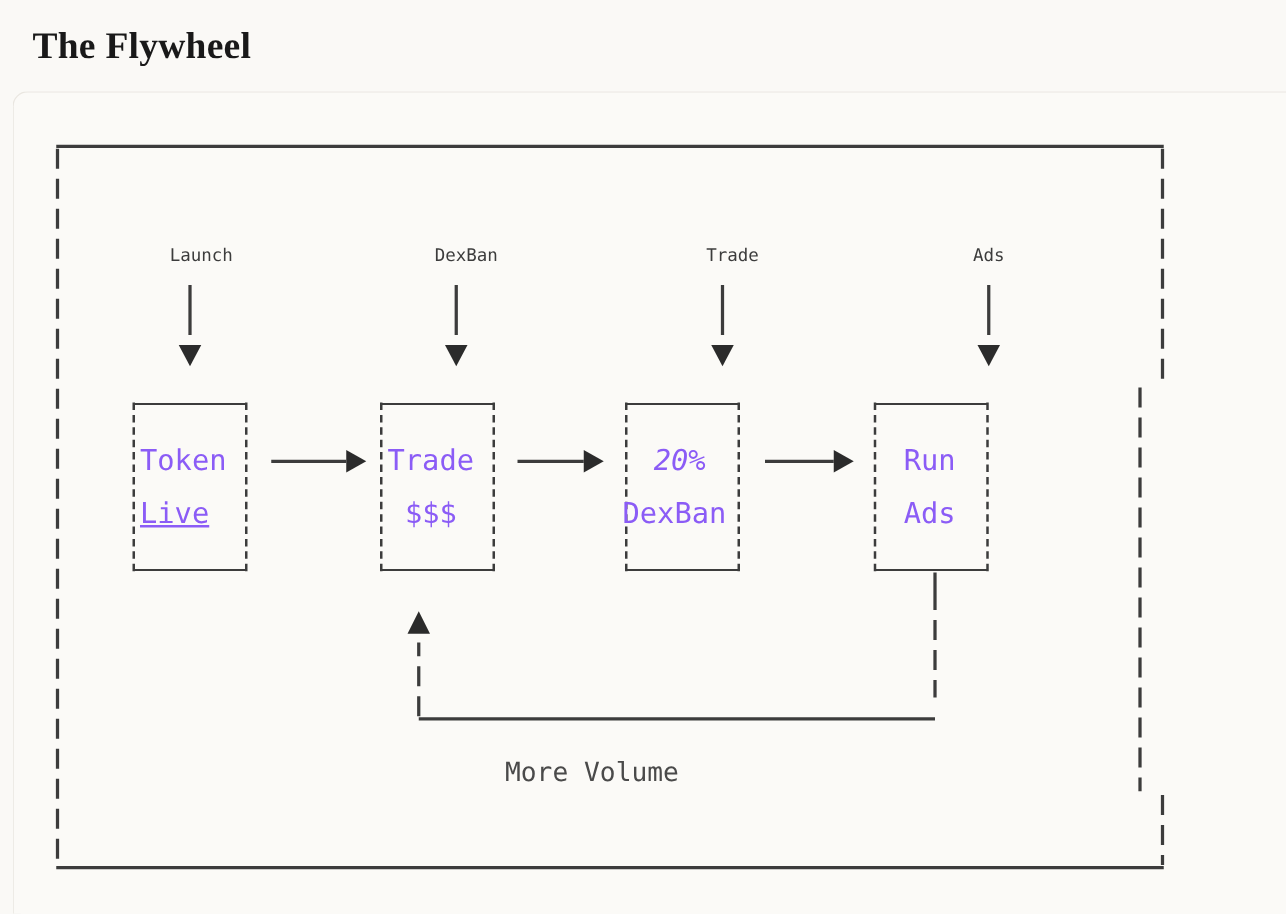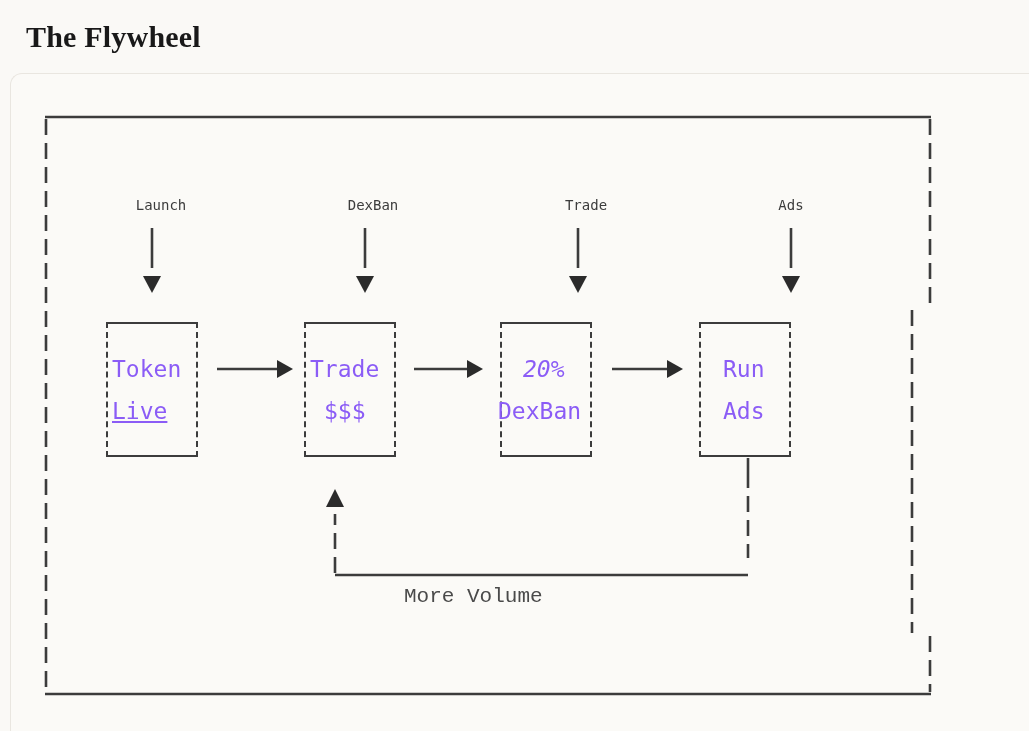--- a/index.html
+++ b/index.html
@@ -181,13 +181,13 @@
 <div class="node-text" style="left:324px; top:390px;">$$$</div>
 
 <div class="node-box" style="left:500px; top:322px; width:92px; height:135px;"></div>
 <div class="node-text" style="left:523px; top:348px;font-style:italic;">20%</div>
 <div class="node-text" style="left:470px; top:390px;margin-left:28px;">DexBan</div>
 
 <div class="node-box" style="left:699px; top:322px; width:92px; height:135px;"></div>
 <div class="node-text" style="left:723px; top:348px;">Run</div>
 <div class="node-text" style="left:723px; top:390px;">Ads</div>
 
-<div class="caption" style="left:404px; top:585px;font-family:Liberation Mono, monospace;">More Volume</div>
+<div class="caption" style="left:404px; top:606px;">More Volume</div>
 
 </body></html>

